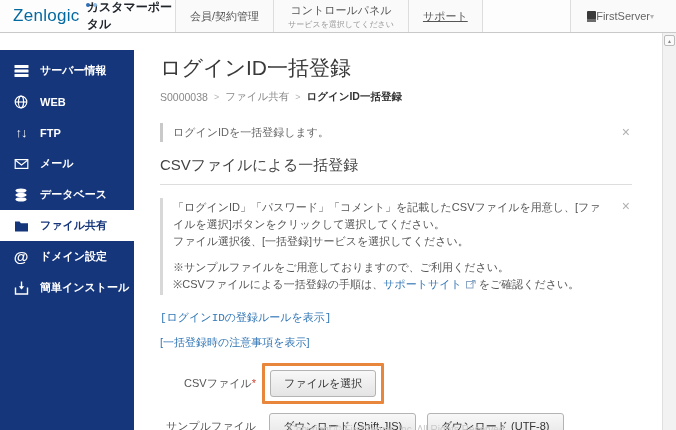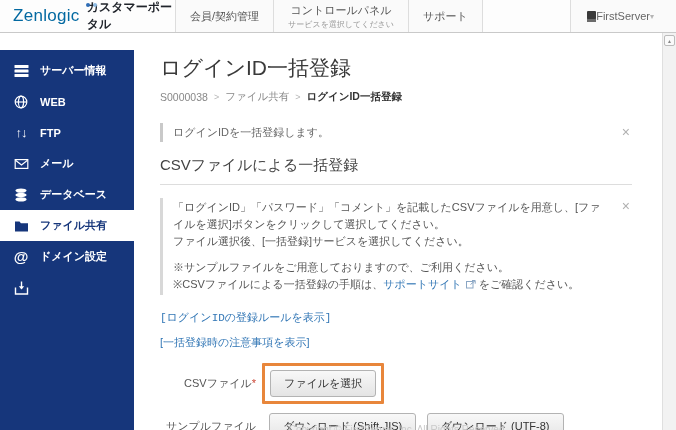--- a/index.html
+++ b/index.html
@@ -21,21 +21,21 @@
   .logo-dot { position:absolute; width:4px; height:4px; border-radius:50%; top:3px; }
   .logo-dot.d1 { left:86px; background:#2f6db6; }
   .logo-dot.d2 { left:93px; background:#8fbbe2; }
   .logo-suffix { font-size:12px; font-weight:bold; color:#20242b; margin-left:7px; }
   .tabs { display:flex; height:32px; }
   .tab {
     border-left:1px solid #ddd; display:flex; flex-direction:column;
     align-items:center; justify-content:center; cursor:pointer;
     padding:0 14px; background:#fafafa;
   }
-  .tab:last-child { border-right:1px solid #ddd; }
+  .tab:last-child { border-right:1px solid #ddd;text-decoration:underline; }
   .tab-label { font-size:11px; color:#555; white-space:nowrap; }
   .tab-sub { font-size:8px; color:#999; margin-top:1px; white-space:nowrap; }
   .account {
     margin-left:auto; display:flex; align-items:center; 
     border-left:1px solid #ddd; padding:0 22px 0 16px; cursor:pointer; background:#fafafa;
   }
   .server-chip { width:9px; height:11px; background:#3a3a3a; border-radius:1px;
     box-shadow:inset 0 -3px 0 #6b6b6b; }
   .account-name { font-size:11px; color:#666; }
   .caret { font-size:8px; color:#b5b5b5; }
@@ -213,20 +213,21 @@
     <span class="side-label">ドメイン設定</span>
   </div>
   <div class="side-item">
     <span class="side-icon">
       <svg viewBox="0 0 14 14" width="15" height="14" fill="none" stroke="currentColor" stroke-width="1.4">
           <path d="M1 6.5 v6.5 h12 v-6.5"></path>
           <line x1="7" y1="0.5" x2="7" y2="7.5"></line>
           <path d="M4.3 5.2 L7 8.6 L9.7 5.2" fill="currentColor" stroke="none"></path>
         </svg>
     </span>
+    <span class="side-label">簡単インストール</span>
   </div>
 </div>
 
 <div class="scrollbar">
   <div class="scroll-up">▲</div>
 </div>
 
 <div class="main">
   <h1 class="page-title">ログインID一括登録</h1>
 

